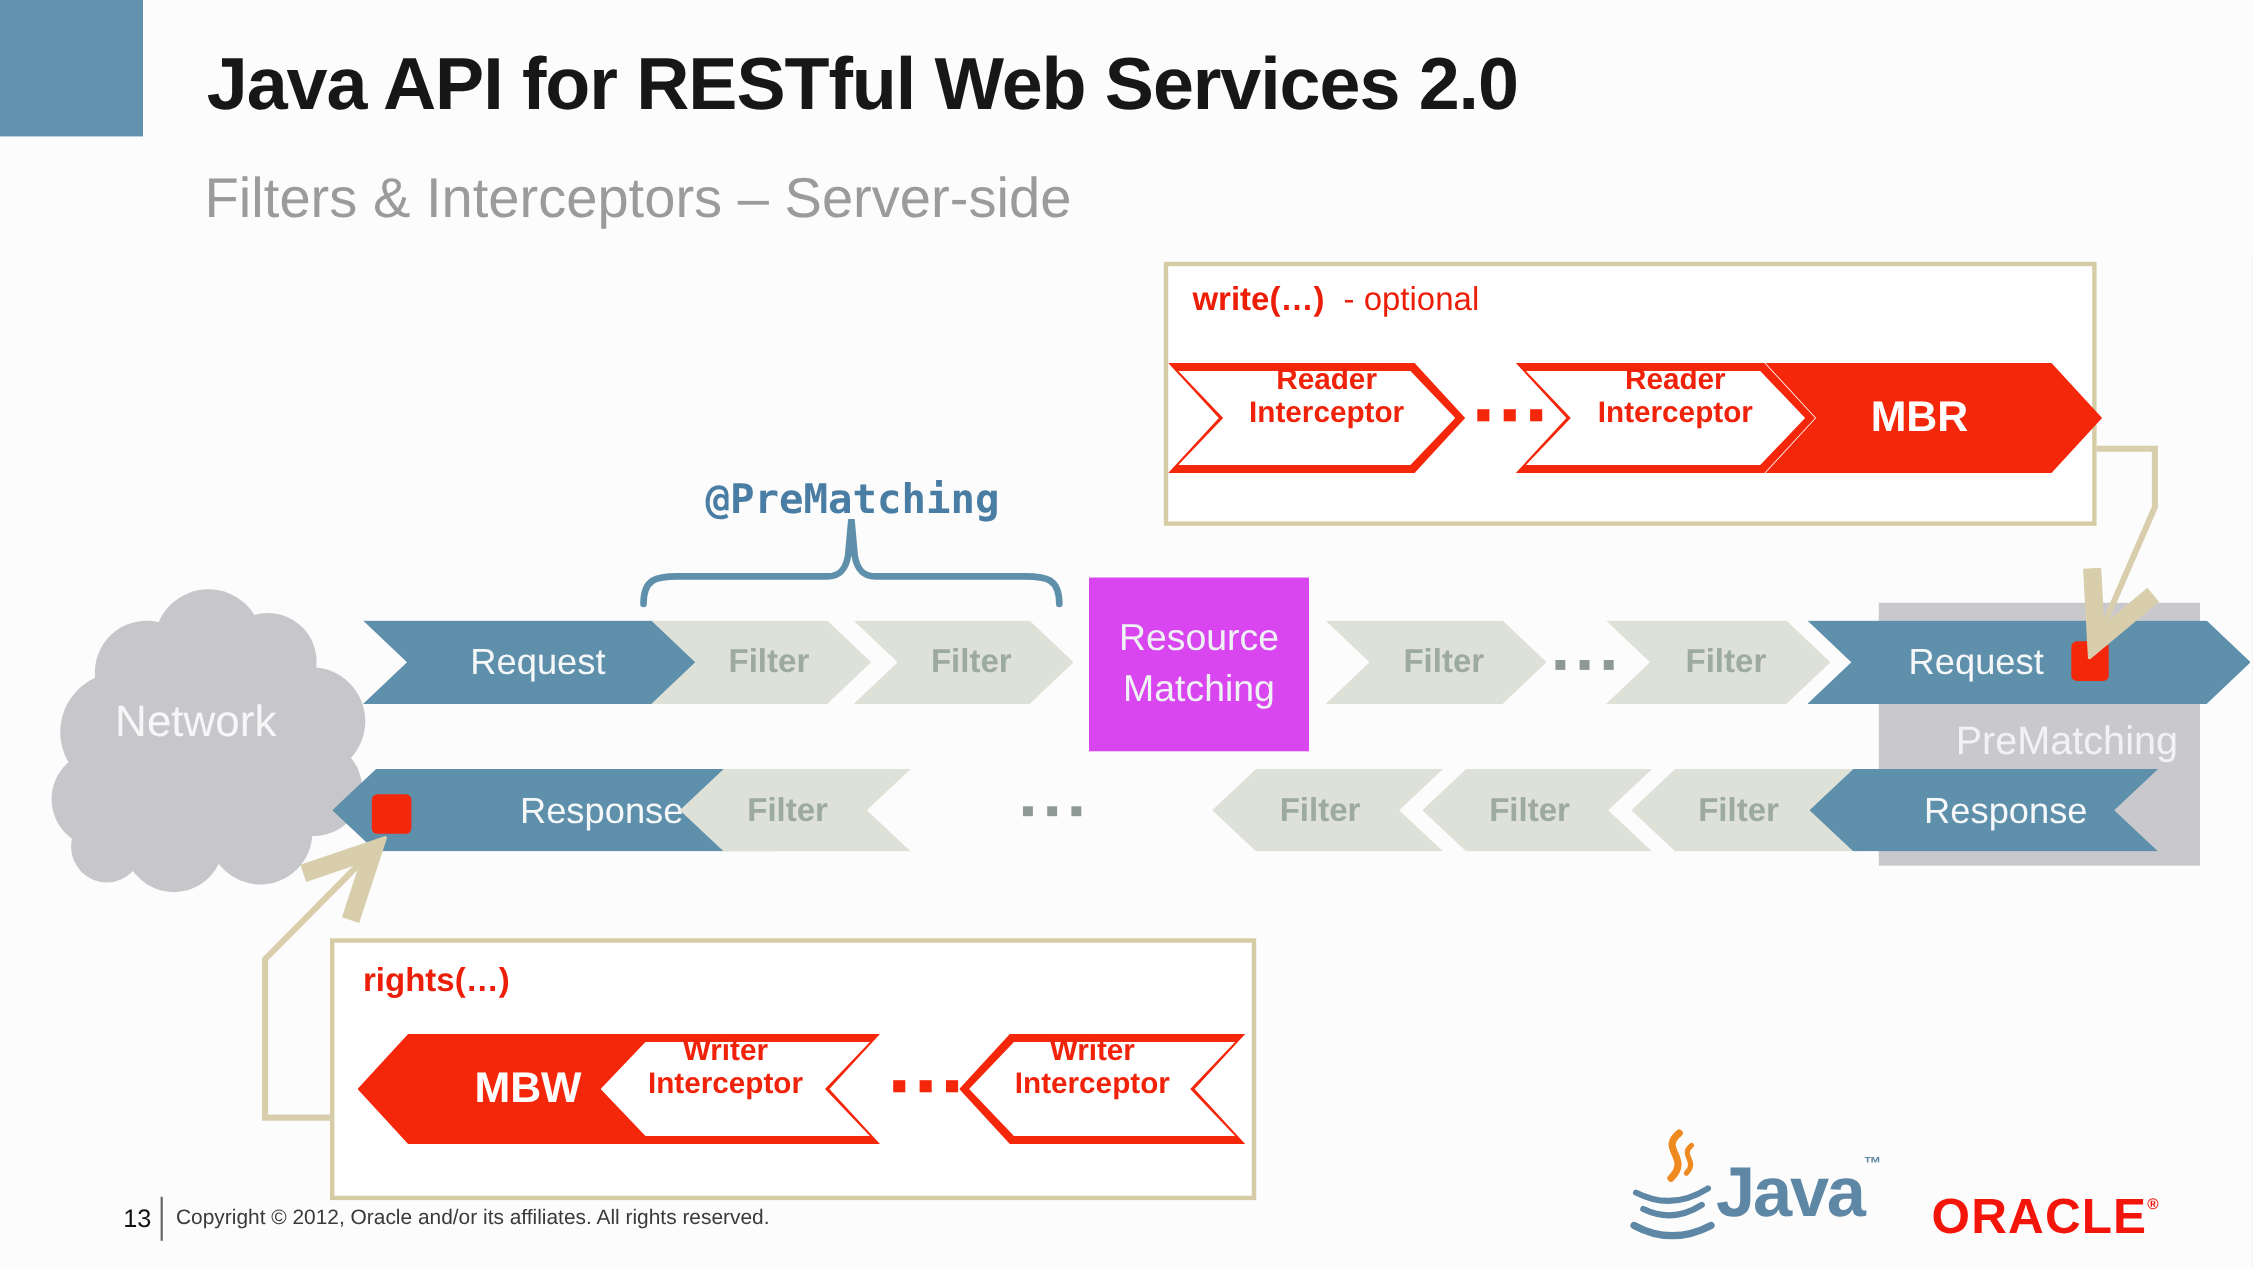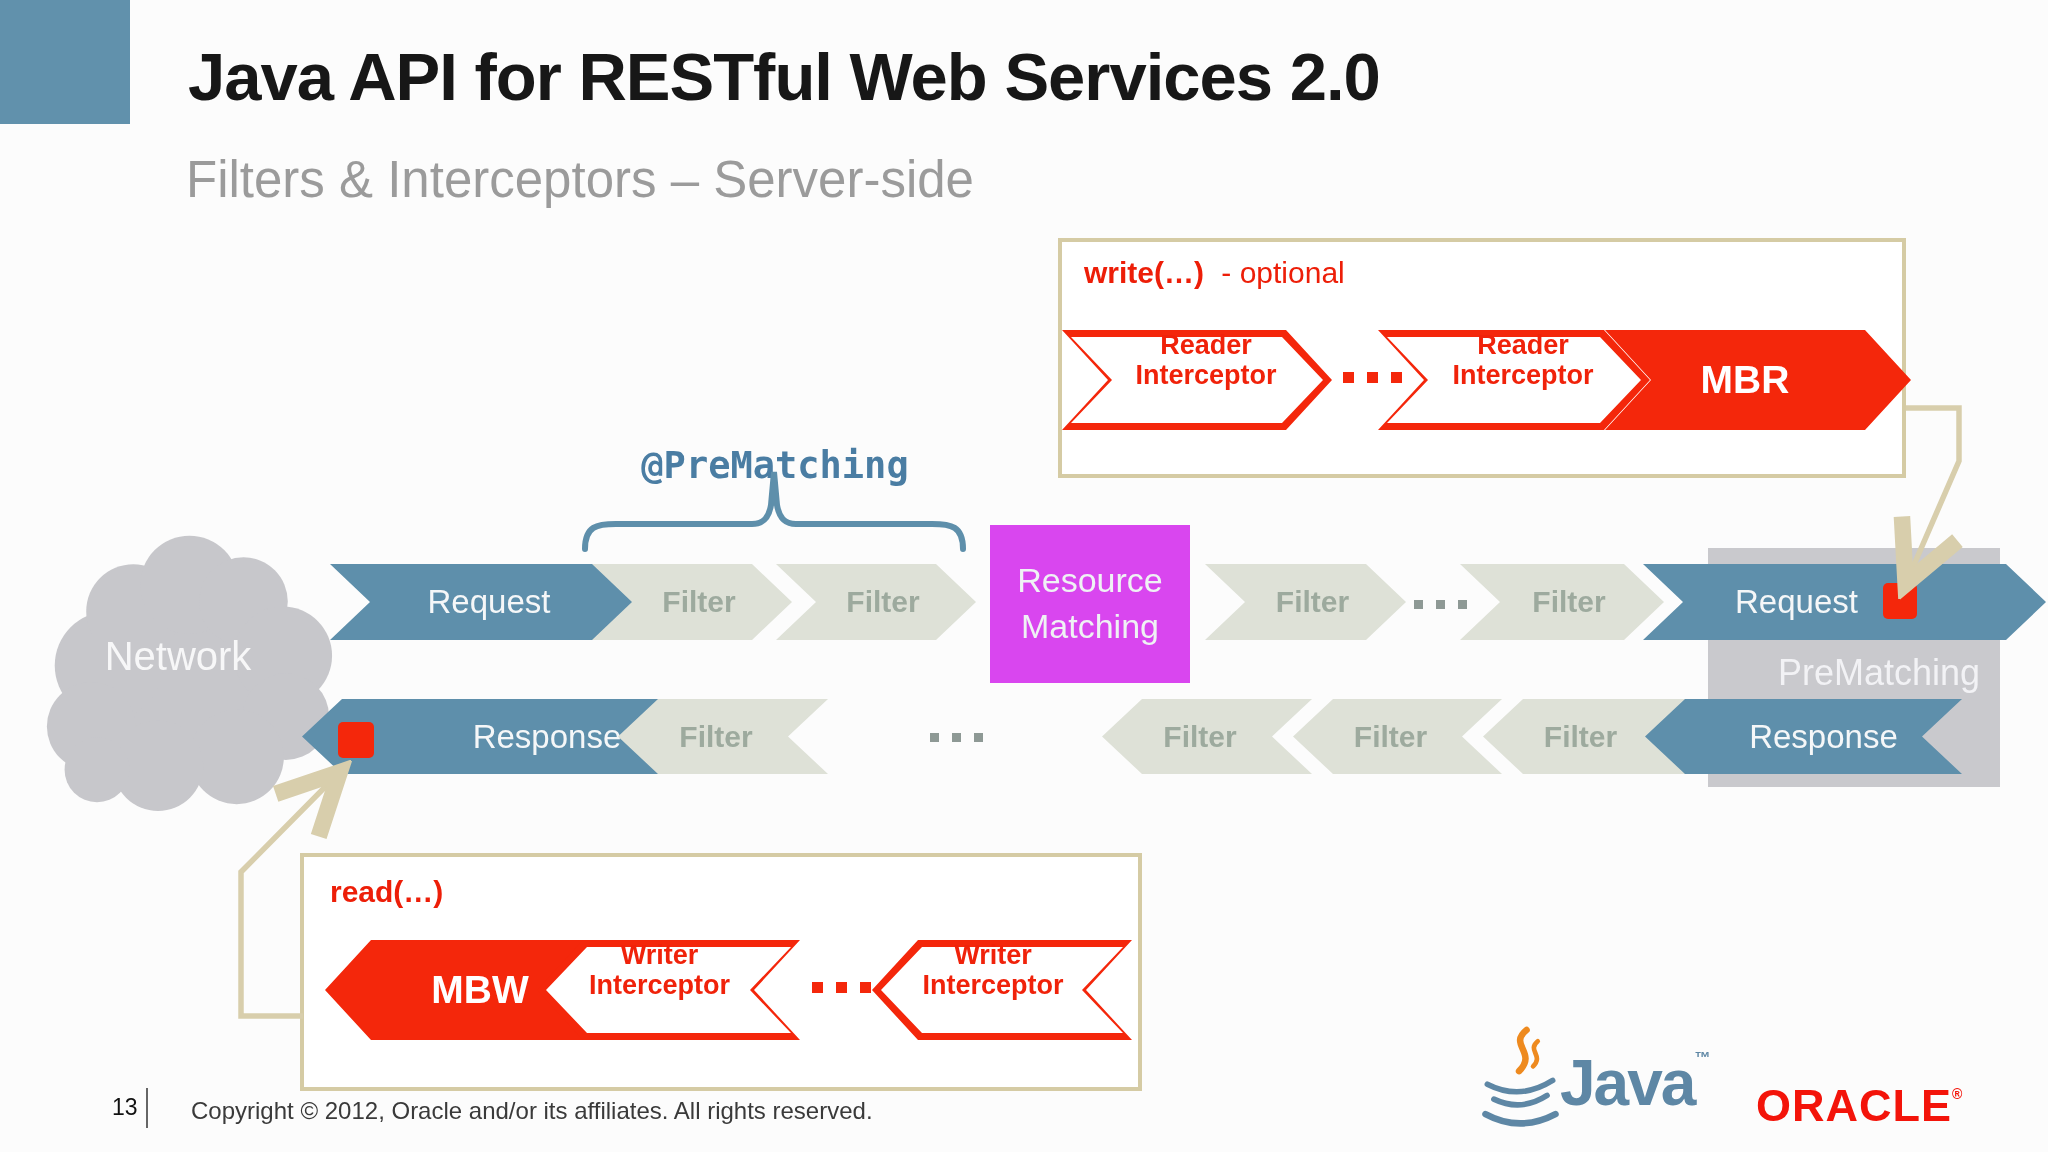--- a/index.html
+++ b/index.html
@@ -74,31 +74,31 @@
   .callout-title { position:absolute; font-size:30px; color:#ED1E08; white-space:nowrap; }
   .callout-title .bold { font-weight:bold; }
   .callout-title .rest { font-weight:400; margin-left:9px; }
 
   
   #network-label {
     left:58px; top:634px; width:240px; text-align:center;
     color:#F7F7F8; font-size:40px; z-index:2;
   }
   #prematching-label {
-    left:560px; top:444px; width:430px; text-align:center;
+    left:560px; top:432px; width:430px; text-align:center;
     font-family:"DejaVu Sans Mono", monospace; font-weight:bold;
     font-size:37px; color:#4A7DA3; z-index:2;
   }
   #overlay-svg { left:0; top:0; z-index:7; pointer-events:none; }
   #cloud-svg { left:40px; top:518px; z-index:1; }
 
   
   #page-number { left:112px; top:1094px; font-size:23px; color:#111; }
   #footer-divider { left:146px; top:1088px; width:0; height:40px; border-left:2px solid #666; }
-  #copyright { left:160px; top:1097px; font-size:24px; color:#3A3A3A;margin-left:31px; }
+  #copyright { left:160px; top:1097px; font-size:19px; color:#3A3A3A; }
 
   #java-logo { left:1478px; top:1024px; z-index:2; }
   #java-wordmark {
     left:1560px; top:1046px; font-size:64px; font-weight:bold;
     color:#5E87A5; letter-spacing:-2px;
   }
   #java-wordmark sup { font-size:16px; vertical-align:42px; letter-spacing:0; }
   #oracle-wordmark {
     left:1756px; top:1080px; font-size:45px; font-weight:bold;
     color:#F3140A; letter-spacing:1px;
@@ -212,21 +212,21 @@
       <span style="display:block;">Reader</span>
       <span style="display:block;">Interceptor</span>
     </div>
   </div>
   <div class="chev bigchev-r redfill" style="left:1605px; top:330px; width:280px; height:100px; z-index:3; padding-right:26px;">
     <span>MBR</span>
   </div>
 
   <div class="callout" style="left:300px; top:853px; width:834px; height:230px;">
     <div class="callout-title" style="left:26px; top:18px;">
-      <span class="bold">read(…)</span>
+      <span class="bold">rights(…)</span>
     </div>
   </div>
   <div class="chev bigchev-l redfill" style="left:325px; top:940px; width:250px; height:100px; z-index:3; padding-left:30px;">
     <span>MBW</span>
   </div>
   <div class="ochev ochev-l" style="left:537px; top:940px; width:263px; height:100px; z-index:4;">
     <div class="ilabel" style="padding-right:18px;">
       <span style="display:block;">Writer</span>
       <span style="display:block;">Interceptor</span>
     </div>

